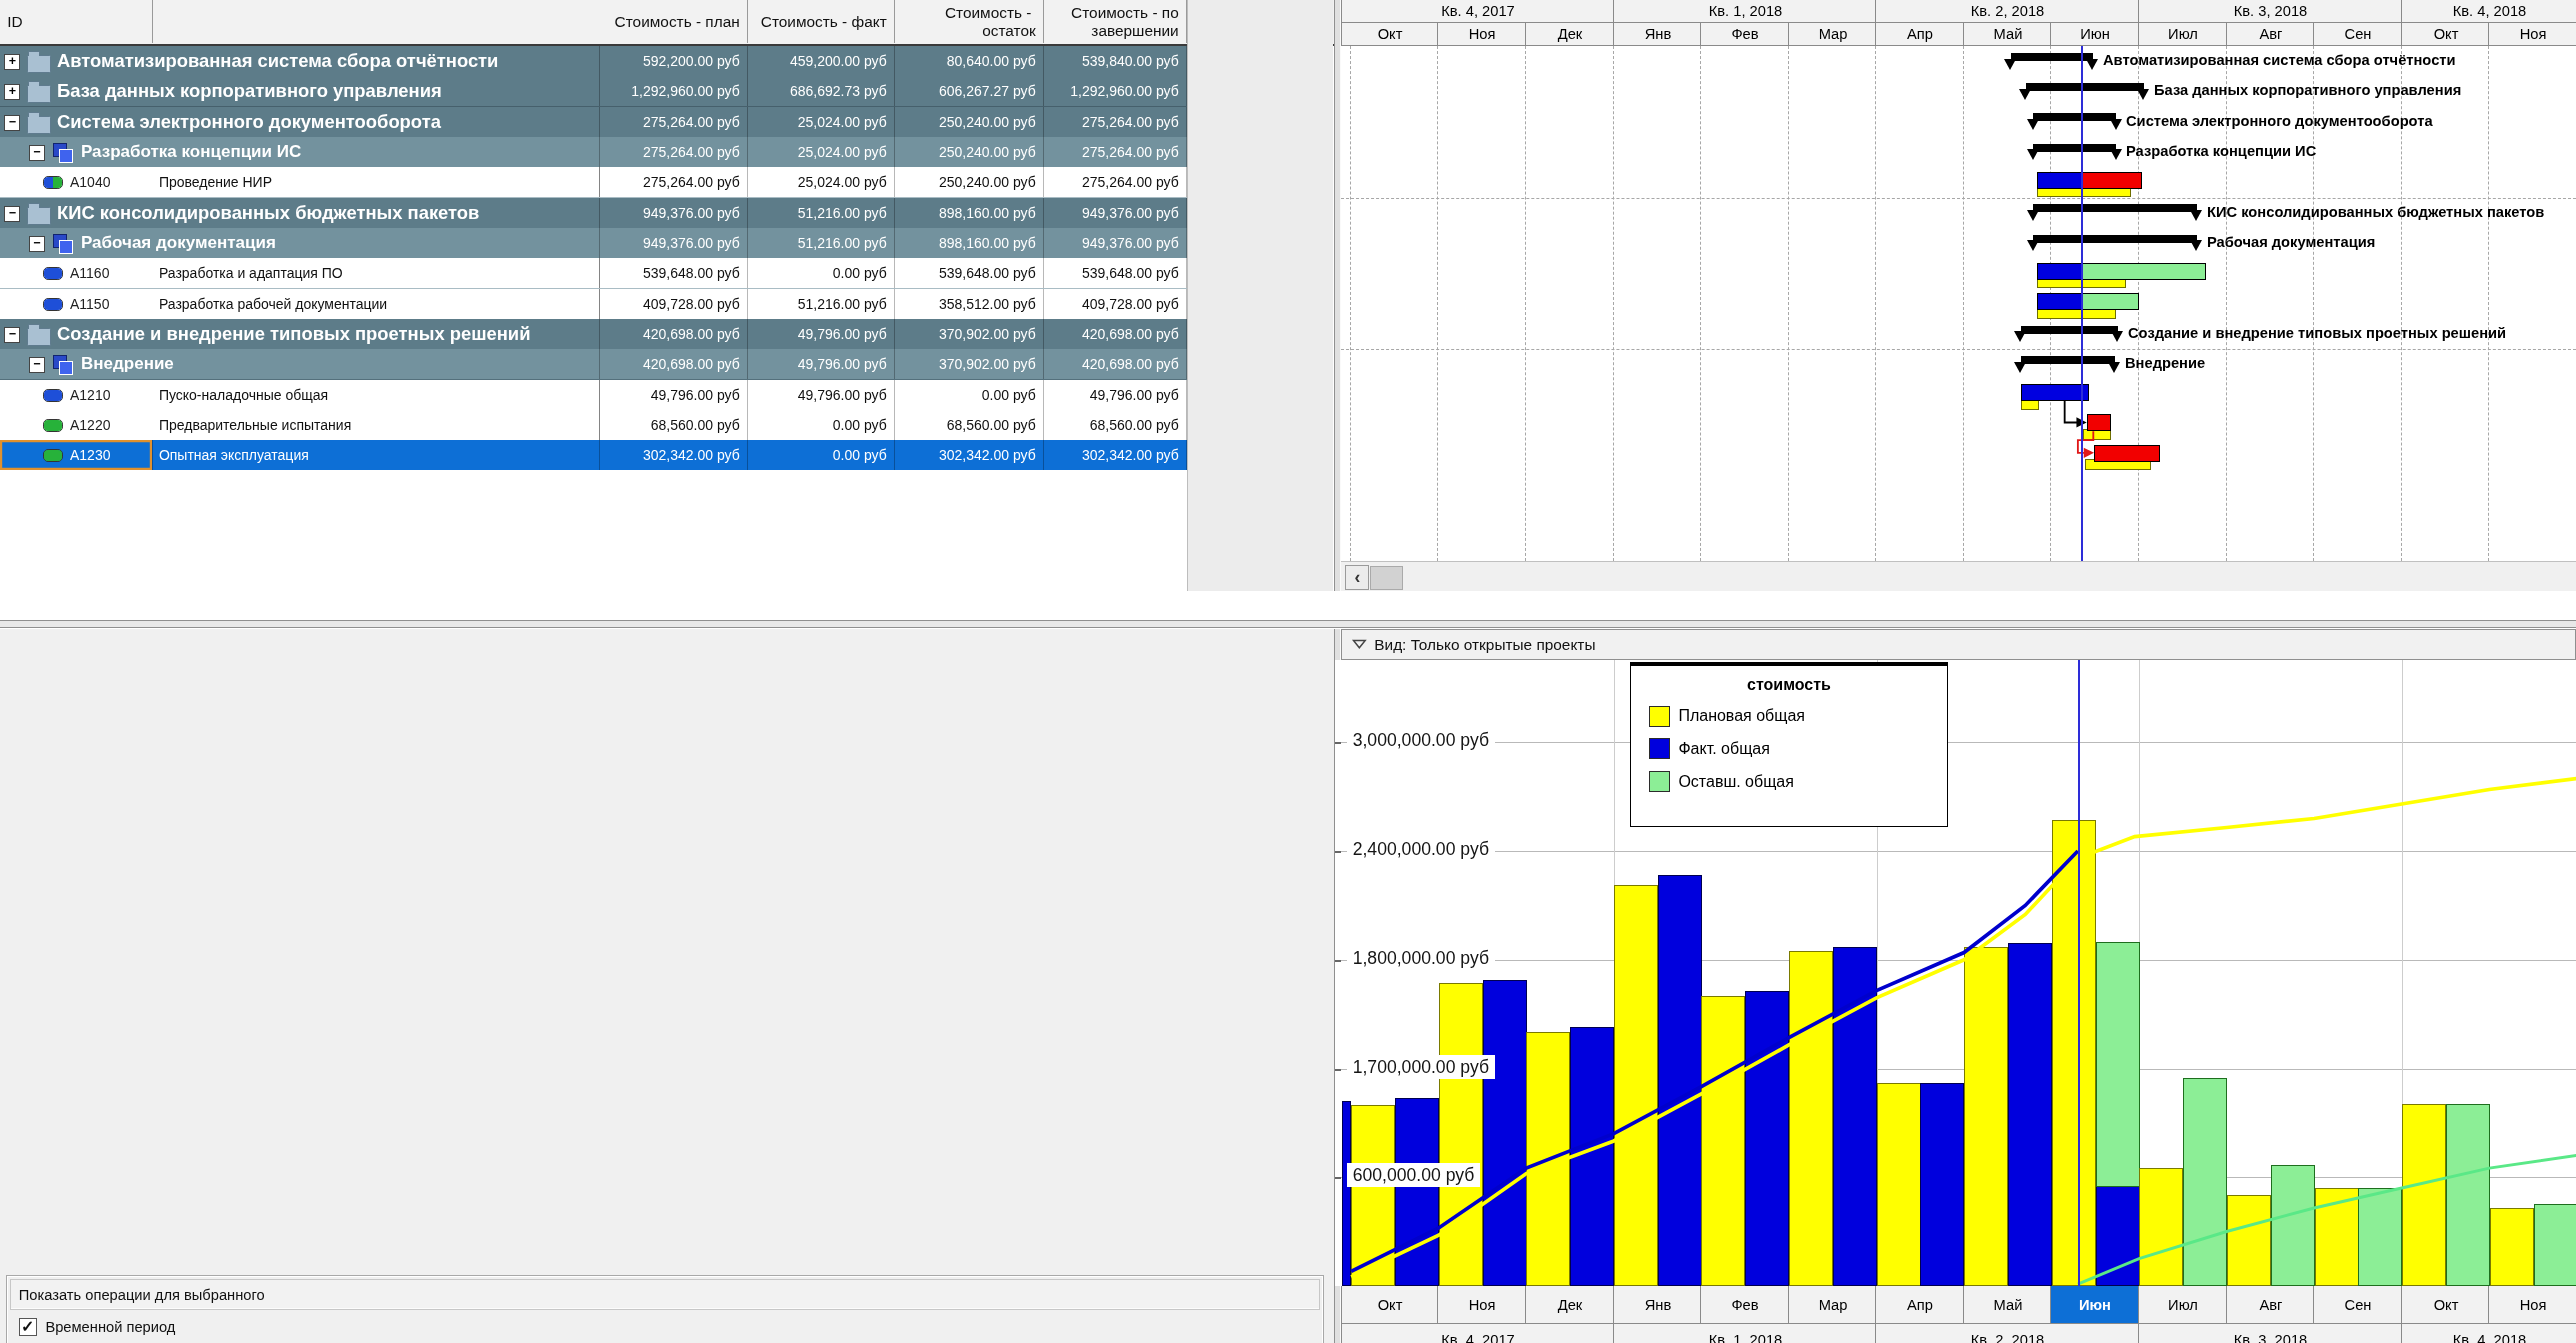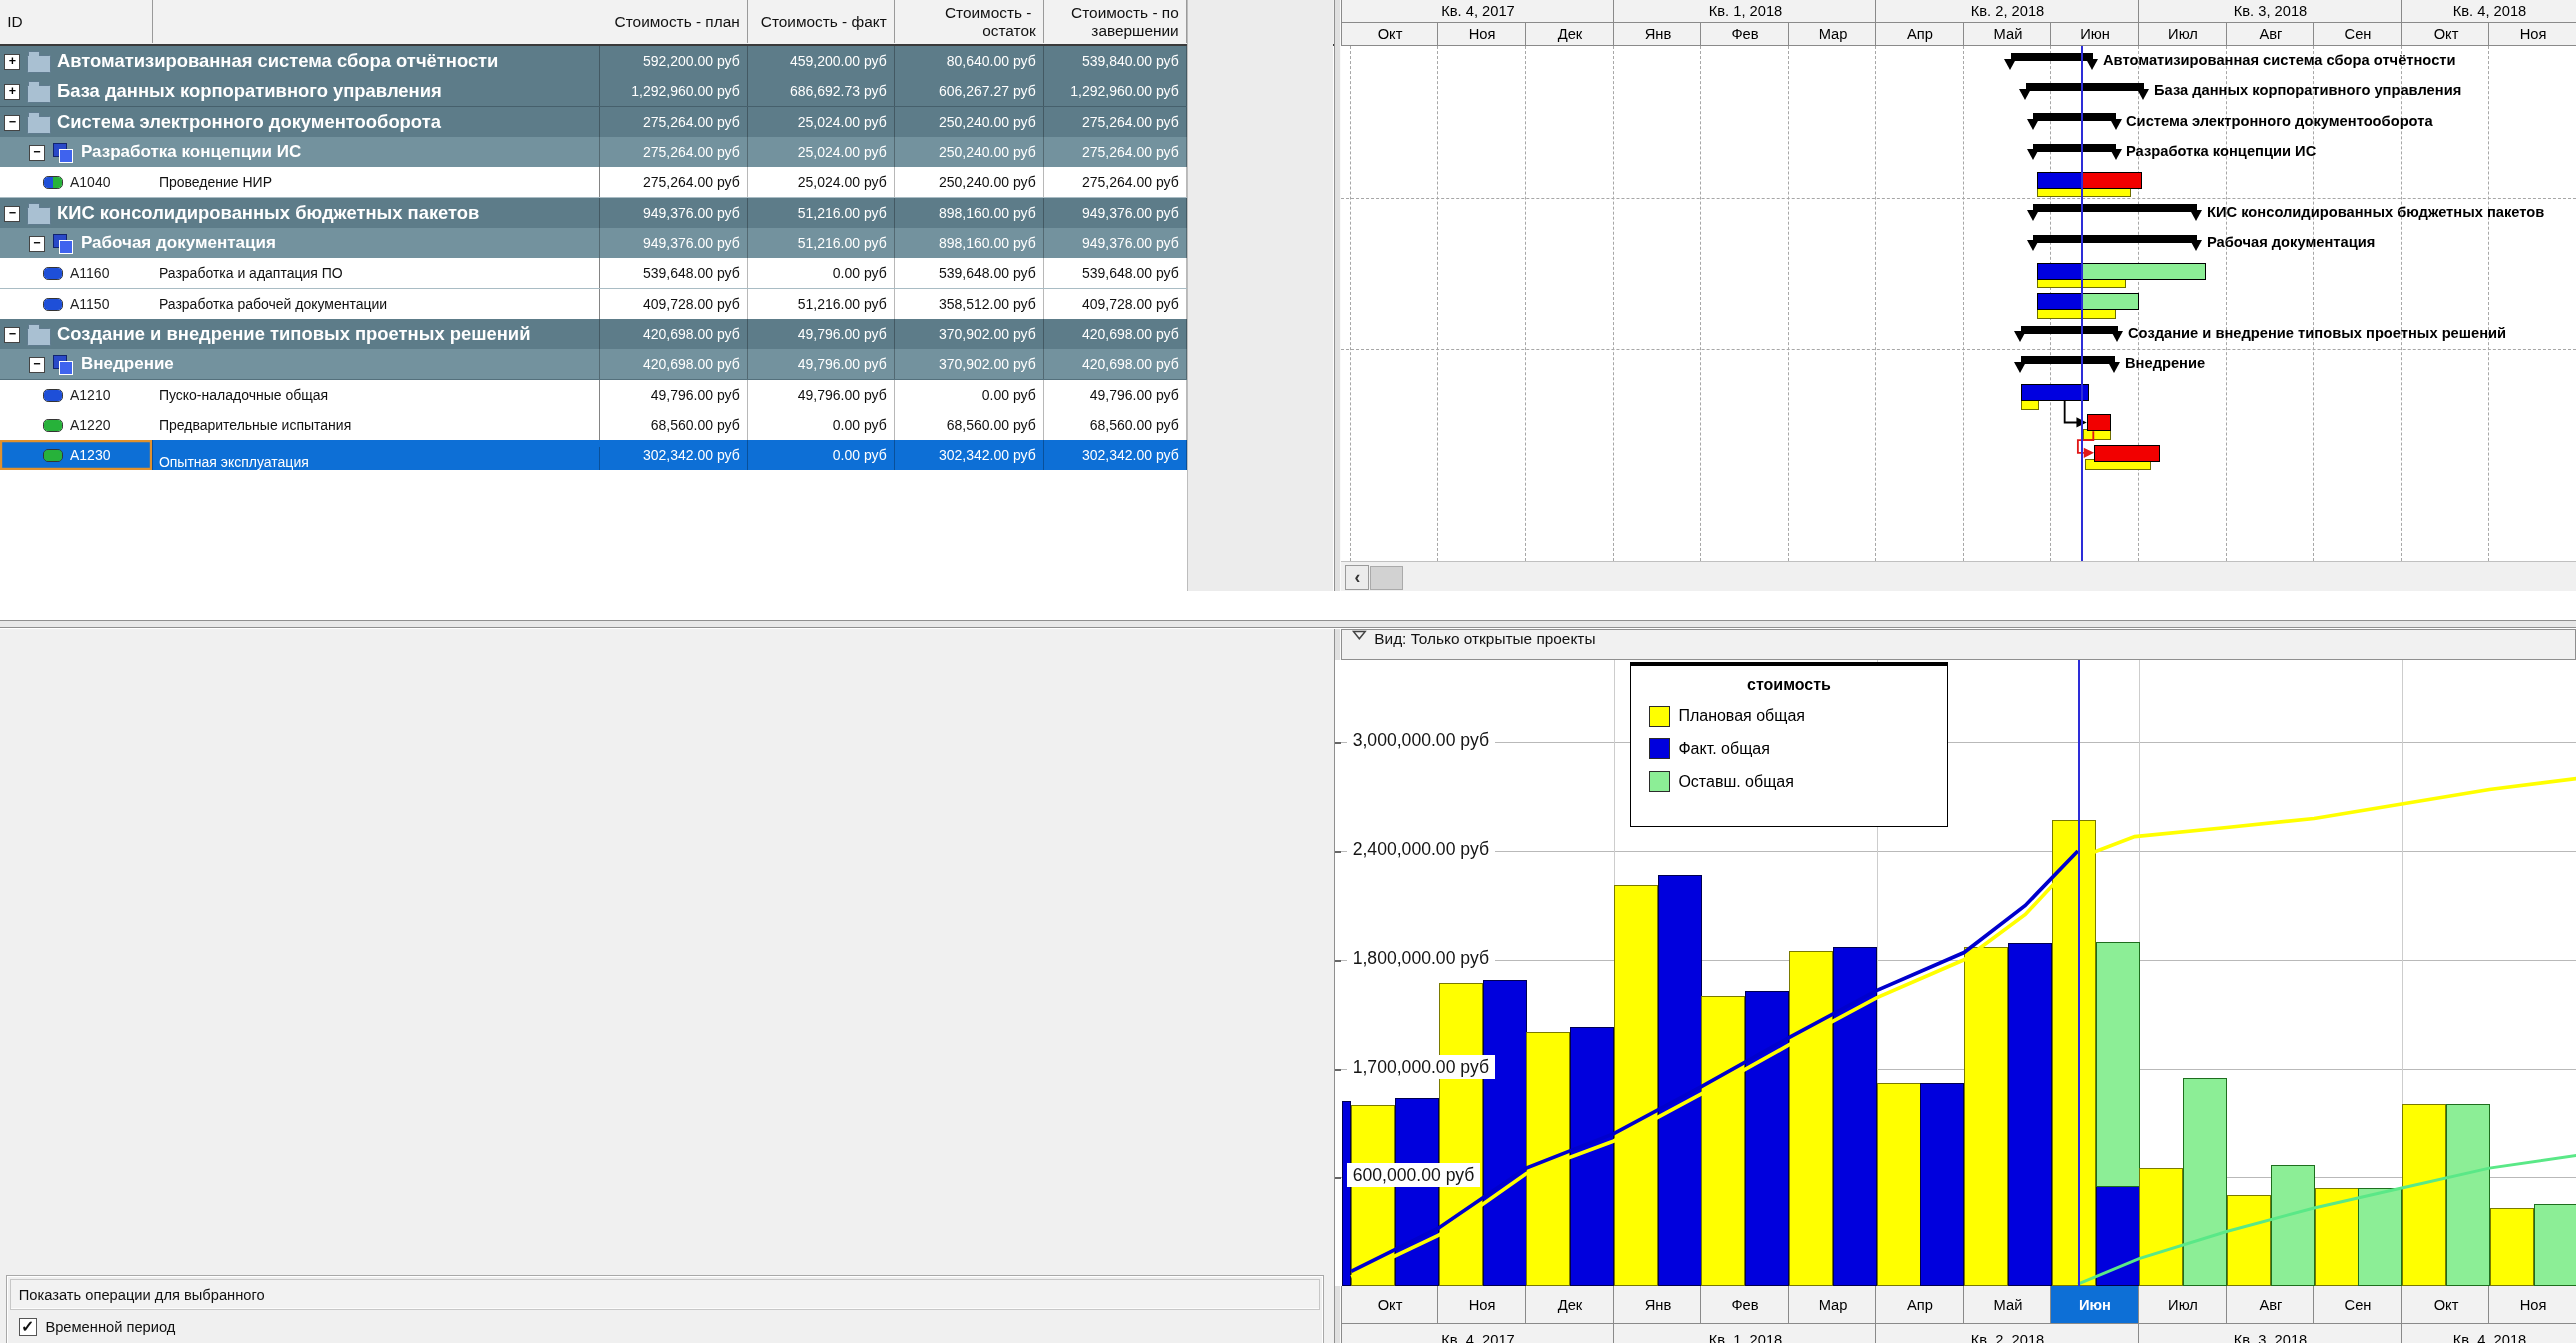--- a/index.html
+++ b/index.html
@@ -67,21 +67,21 @@
   .gb-head{position:absolute;left:2.2px;right:2.2px;top:2.2px;height:29px;background:#f2f2f2;
            border:0.7px solid #c7c7c7;box-shadow:inset 0 -0.7px 0 #fff;display:flex;align-items:center;
            padding-left:7.3px;font-size:14.7px;color:#111;}
   .ctl-row{position:absolute;left:10.3px;display:flex;align-items:center;gap:8.8px;font-size:14.7px;color:#111;}
   .radio{width:16px;height:16px;border-radius:50%;background:#fff;border:1.5px solid #6a6a6a;position:relative;}
   .radio.sel:after{content:"";position:absolute;left:3.7px;top:3.7px;width:5.9px;height:5.9px;border-radius:50%;background:#000;}
   .checkbox{width:16px;height:16px;background:#fff;border:1.5px solid #555;position:relative;}
   .checkbox.on:after{content:"✓";position:absolute;left:1.5px;top:-2.2px;font-size:16px;font-weight:bold;color:#111;}
   
   #view-bar{top:629px;left:1341px;width:1235px;height:31px;background:#f1f1f1;border:0.7px solid #8f8f8f;
-            display:flex;padding-left:10.3px;gap:7.3px;font-size:15.4px;color:#111;}
+            display:flex;align-items:center;padding-left:10.3px;gap:7.3px;font-size:15.4px;color:#111;}
   #chart-plot{top:660px;left:1334px;width:1242px;height:626px;background:#fff;border-left:1.5px solid #8f8f8f;overflow:hidden;}
   .cgridh{position:absolute;height:0;border-top:1.5px solid #b9b9b9;left:5.1px;right:0;}
   .cgridv{position:absolute;width:0;border-left:1.5px solid #cdcdcd;top:0;bottom:0;}
   .ctick{position:absolute;width:5.9px;height:1.5px;background:#666;left:0;}
   .ylab{position:absolute;background:#fff;padding:1.5px 5.9px;font-size:17.6px;color:#141414;white-space:nowrap;}
   .hbar{position:absolute;box-sizing:border-box;}
   .legend{position:absolute;background:#fff;border:1.5px solid #000;border-top:4.4px solid #000;}
   .legend .ltitle{font-size:16px;font-weight:bold;text-align:center;margin-top:10.3px;color:#000;}
   .lrow{display:flex;align-items:center;gap:8.8px;margin:11.8px 0 0 17.6px;font-size:16px;color:#000;}
   .lswatch{width:19px;height:19px;border:1.5px solid #2b2b2b;}
@@ -253,21 +253,21 @@
         <div class="tcell money" style="left: 747px; width: 148px;">0.00 руб</div>
         <div class="tcell money" style="left: 896px; width: 148px;">68,560.00 руб</div>
         <div class="tcell money" style="left: 1043px; width: 144px;">68,560.00 руб</div>
       </div>
       <div class="trow activity selected" style="top: 394px; height: 30px; padding-left: 42px;">
         <div class="tcell" style="left: 0px; width: 153px; box-shadow: rgb(224, 145, 47) 0px 0px 0px 2.2px inset;"></div>
         <div class="acticon" style="left: 43px; top: 9.3px;">
           <div class="half" style="left:0;width:100%;background:#27b23a;"></div>
         </div>
         <span class="idtext" style="position: absolute; left: 70px; top: 50%; transform: translateY(-50%);">A1230</span>
-        <div class="tcell namecell" style="left: 153px; width: 447px; margin-top: 7px;">Опытная эксплуатация</div>
+        <div class="tcell namecell" style="left: 153px; width: 447px;">Опытная эксплуатация</div>
         <div class="tcell money" style="left: 600px; width: 148px;">302,342.00 руб</div>
         <div class="tcell money" style="left: 747px; width: 148px;">0.00 руб</div>
         <div class="tcell money" style="left: 896px; width: 148px;">302,342.00 руб</div>
         <div class="tcell money" style="left: 1043px; width: 144px;">302,342.00 руб</div>
       </div>
     </div>
   <div id="tbl-void" class="abs"></div>
   <div id="tbl-right-void" class="abs"></div>
 
   <div class="abs vdiv" style="left:1334px;top:0;height:591px;"></div>

